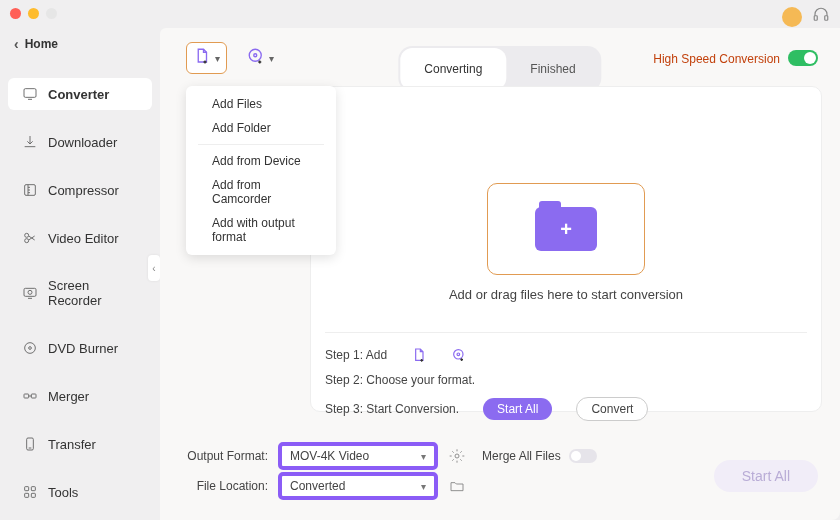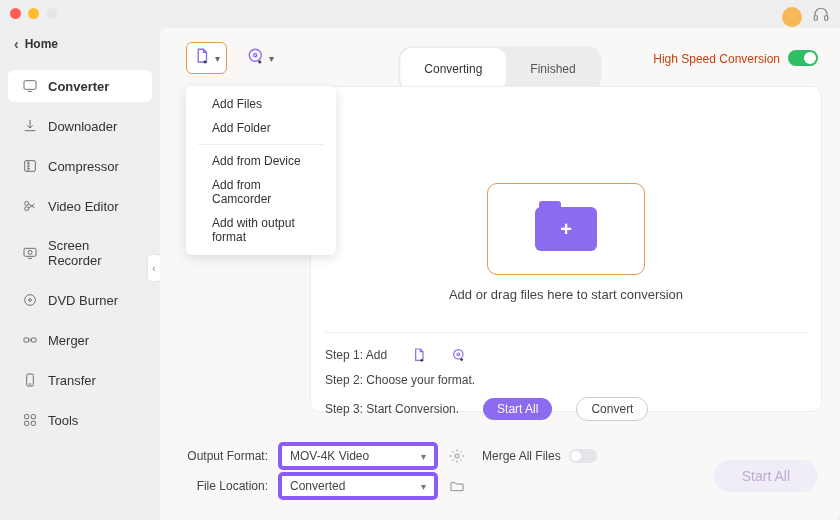--- a/index.html
+++ b/index.html
@@ -14,21 +14,21 @@
 .traffic .y { background: #febc2e; }
 .traffic .g { background: #e6e6e6; }
 
 .titlebar-right { position: absolute; top: 6px; right: 10px; display: flex; gap: 10px; align-items: center; }
 .avatar { width: 20px; height: 20px; border-radius: 50%; background: #f5b955; }
 .headset svg { width: 18px; height: 18px; }
 
 .sidebar { position: absolute; top: 28px; left: 0; width: 160px; height: calc(100% - 28px); background: #f0eff0; padding-top: 4px; }
 .home-row { display: flex; align-items: center; gap: 6px; font-size: 12px; color: #333; padding: 4px 14px 10px; font-weight: 600; cursor: pointer; }
 .home-row .chev { font-size: 14px; color: #555; }
-.side-item { display: flex; align-items: center; gap: 10px; padding: 8px 14px; font-size: 13px; color: #333; cursor: pointer; border-radius: 6px; margin: 8px 8px 2px 8px; }
+.side-item { display: flex; align-items: center; gap: 10px; padding: 8px 14px; font-size: 13px; color: #333; cursor: pointer; border-radius: 6px; margin: 16px 8px 2px 8px; }
 .side-item.active { background: #fff; font-weight: 600; }
 .side-item .icon { width: 16px; height: 16px; display: flex; align-items: center; justify-content: center; }
 .side-item .icon svg { width: 16px; height: 16px; stroke: #666; fill: none; stroke-width: 1.4; }
 
 .collapse-handle { position: absolute; top: 255px; left: 148px; width: 12px; height: 26px; background: #fff; border-radius: 4px; display: flex; align-items: center; justify-content: center; font-size: 10px; color: #888; box-shadow: 0 0 3px rgba(0,0,0,0.08); cursor: pointer; }
 
 .content { position: absolute; top: 28px; left: 160px; right: 0; bottom: 0; background: #f9f8f7; border-top-left-radius: 6px; }
 
 .toolbar { position: absolute; top: 14px; left: 26px; display: flex; gap: 14px; align-items: center; }
 .btn-box { border: 1.5px solid #e19b52; background: #fff; border-radius: 6px; padding: 4px 6px; display: flex; align-items: center; gap: 4px; cursor: pointer; }

